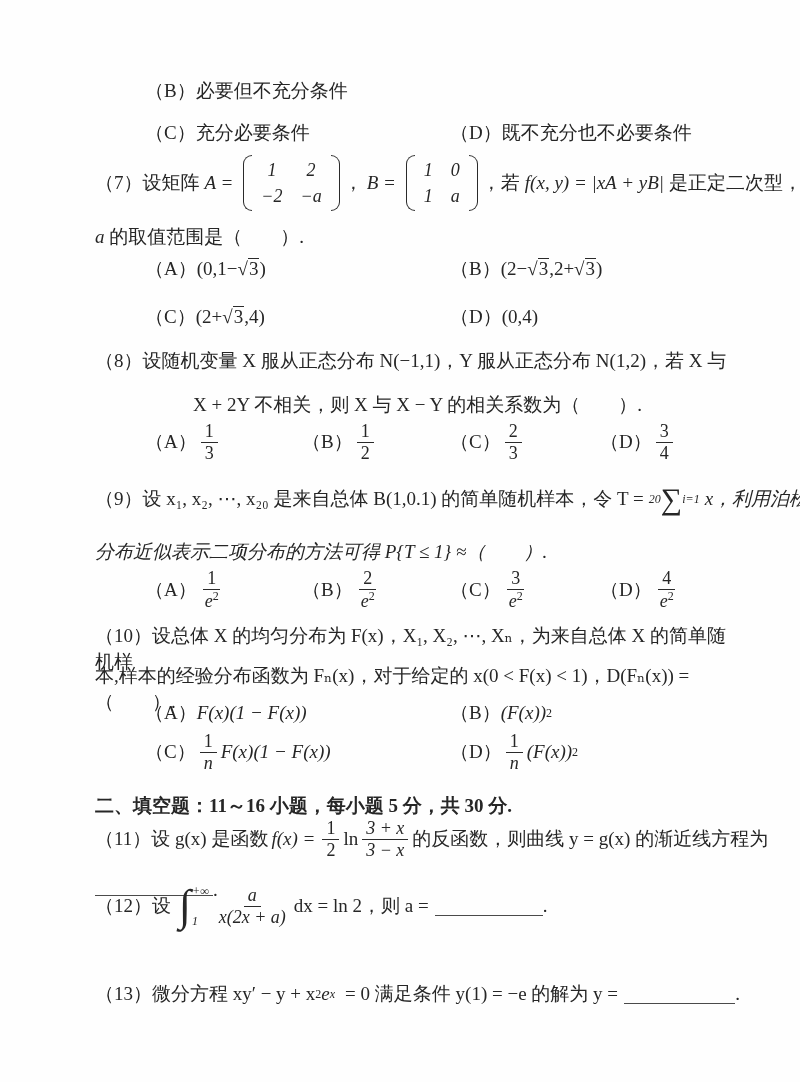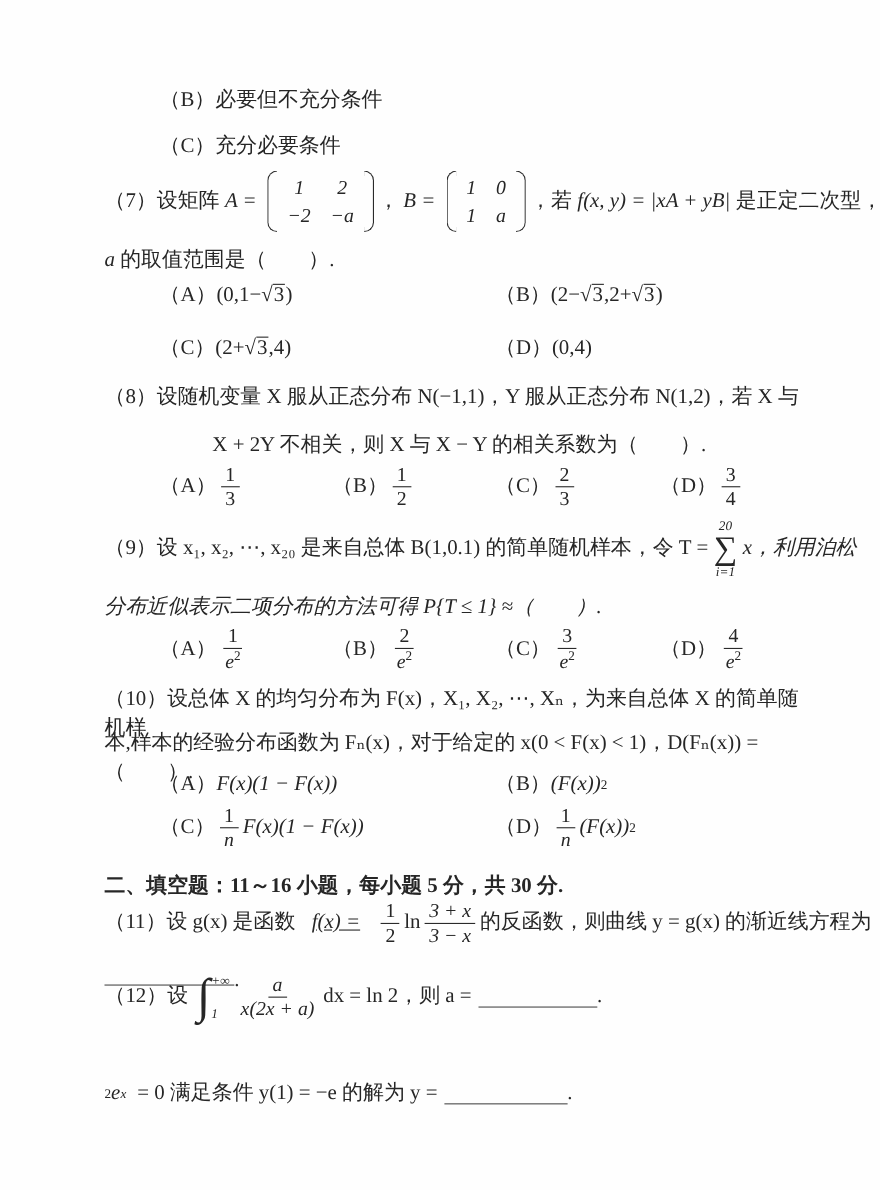--- a/index.html
+++ b/index.html
@@ -20,21 +20,21 @@
   .frac{display:inline-flex;flex-direction:column;align-items:center;vertical-align:middle;margin:0 4px;font-size:18px;line-height:1.15;}
   .frac .num{padding:0 4px;border-bottom:1.4px solid #2a2a2a;text-align:center;}
   .frac .den{padding:0 4px;text-align:center;}
   
   .matrix{display:inline-flex;align-items:stretch;vertical-align:middle;margin:0 4px;}
   .mparen{width:8px;}
   .mparen.left{border:1.5px solid #2a2a2a;border-right:none;border-radius:10px 0 0 10px;}
   .mparen.right{border:1.5px solid #2a2a2a;border-left:none;border-radius:0 10px 10px 0;}
   .mcells{display:grid;grid-template-columns:auto auto;column-gap:18px;row-gap:2px;padding:3px 9px;font-size:18px;font-style:italic;text-align:center;align-content:center;}
   
-  .bigop{display:inline-flex;flex-direction:column;align-items:center;vertical-align:middle;line-height:1;margin:0 5px;}
+  .bigop{display:inline-flex;flex-direction:row;align-items:center;vertical-align:middle;line-height:1;margin:0 5px;}
   .bigop .op-top,.bigop .op-bot{font-size:12px;font-style:italic;}
   .bigop .op-sym{font-size:30px;line-height:1;}
   
   .integral{display:inline-flex;align-items:center;margin:0 2px;}
   .int-sym{font-size:44px;line-height:0.95;}
   .int-lims{display:inline-flex;flex-direction:column;justify-content:space-between;height:46px;font-size:12px;margin-left:1px;font-style:italic;}
   
   .rad{border-top:1.3px solid #2a2a2a;padding:0 1px;line-height:1.1;}
   
   .blank{display:inline-block;border-bottom:1.2px solid #4a4a4a;height:1em;vertical-align:baseline;}
@@ -46,20 +46,23 @@
 
 <div class="blk row2" style="top:78px;">
   <span class="opt">
       <span>（B）必要但不充分条件</span>
     </span>
 </div>
 
 <div class="blk row2" style="top:120px;">
   <span class="opt">
       <span>（C）充分必要条件</span>
+    </span>
+  <span class="opt">
+      <span>（D）既不充分也不必要条件</span>
     </span>
 </div>
 
 <div class="blk hflex" style="top:150px;height:66px;">
   <span>（7）设矩阵</span>
   <span class="math gap" style="margin-left:5px;">A =</span>
   <span class="matrix">
     <span class="mparen left"></span>
     <span class="mcells">
       <span>1</span>
@@ -219,21 +222,21 @@
       </span>
     <span class="math">(F(x))</span>
       <sup>2</sup>
   </span>
 </div>
 
 <div class="blk sec-title" style="top:793px;">二、填空题：11～16 小题，每小题 5 分，共 30 分.</div>
 
 <div class="blk hflex" style="top:812px;height:54px;">
   <span>（11）设 g(x) 是函数</span>
-  <span class="math" style="margin:0 15px;text-decoration:underline;">f(x) =</span>
+  <span class="math" style="margin:0 3px;">f(x) =</span>
   <span class="frac">
       <span class="num">1</span>
       <span class="den">2</span>
     </span>
   <span>ln</span>
   <span class="frac math">
       <span class="num">3 + x</span>
       <span class="den">3 − x</span>
     </span>
   <span>的反函数，则曲线 y = g(x) 的渐近线方程为</span>
@@ -254,19 +257,20 @@
   <span class="frac math">
       <span class="num">a</span>
       <span class="den">x(2x + a)</span>
     </span>
   <span class="gap">dx = ln 2，则 a =</span>
   <span class="blank" style="width:108px;"></span>
     <span>.</span>
 </div>
 
 <div class="blk hflex" style="top:981px;">
+  <span>（13）微分方程 xy′ − y + x</span>
     <sup>2</sup>
     <span class="math">e</span>
     <sup class="math">x</sup>
   <span style="margin-left:10px;">= 0 满足条件 y(1) = −e 的解为 y =</span>
   <span class="blank" style="width:112px;margin-left:6px;"></span>
     <span>.</span>
 </div>
 
 </body></html>

